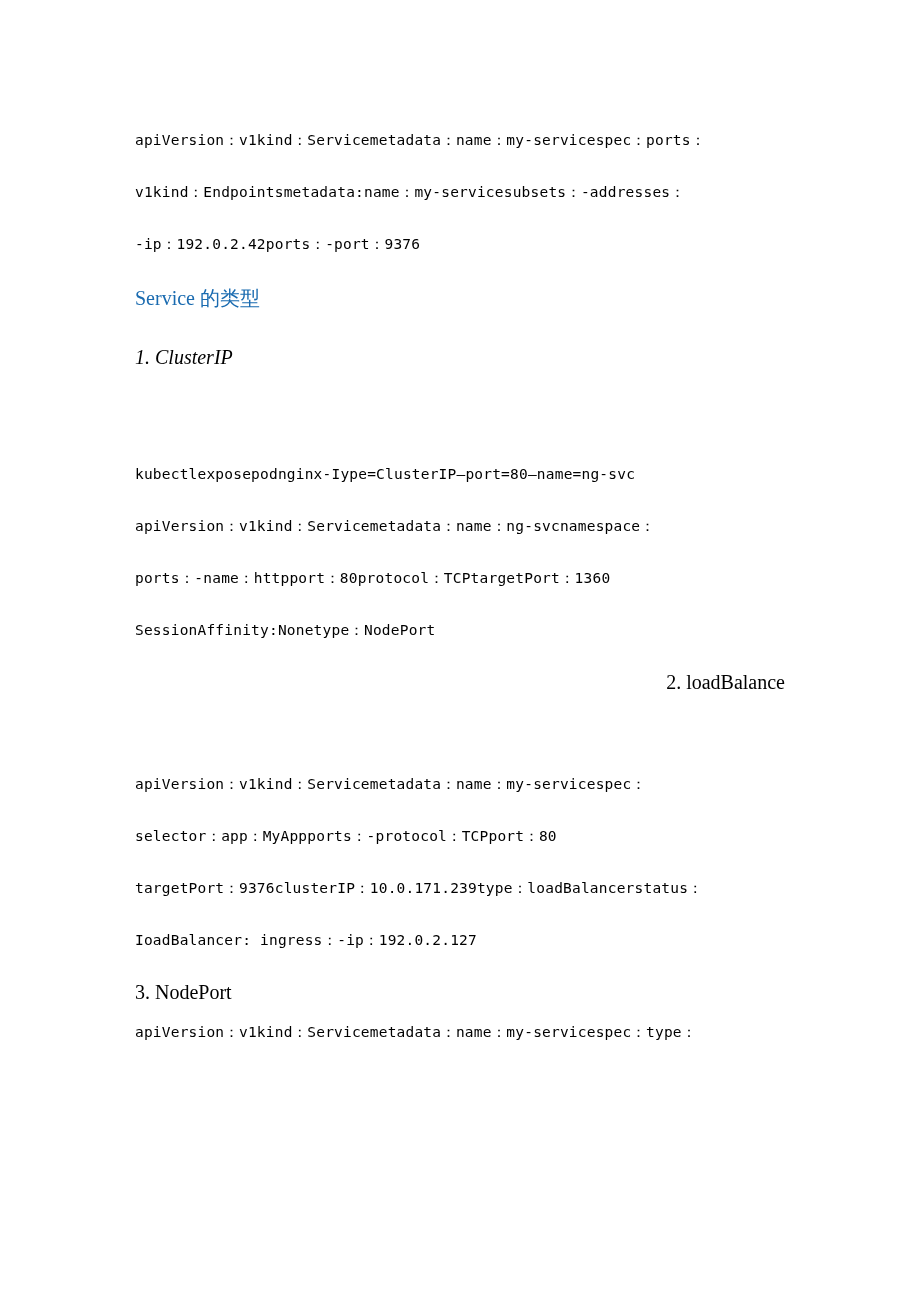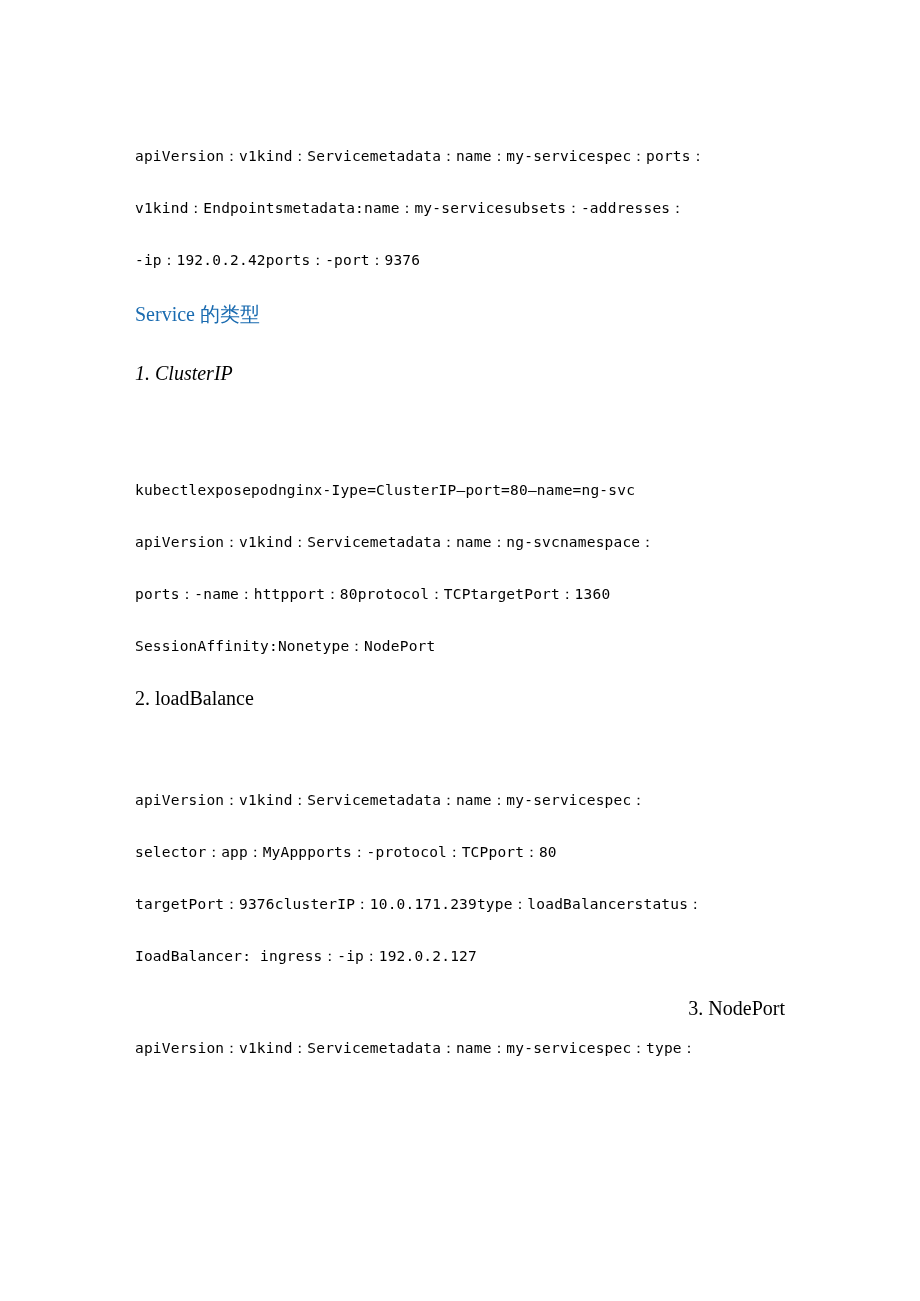--- a/index.html
+++ b/index.html
@@ -14,21 +14,20 @@
       padding: 130px 135px 80px 135px;
       box-sizing: border-box;
     }
     .mono-line {
       font-family: "SimSun", "宋体", monospace;
       font-size: 14.5px;
       color: #000000;
       line-height: 1.5;
       margin-bottom: 30px;
       letter-spacing: 0.2px;
-      margin-top: 16px;
     }
     .section-heading {
       font-family: "Times New Roman", serif;
       font-size: 20px;
       color: #1a6bb0;
       margin-top: 25px;
     }
     .numbered-heading {
       font-family: "Times New Roman", serif;
       font-size: 20px;
@@ -36,28 +35,28 @@
       margin-top: 34px;
       margin-bottom: 95px;
       font-style: italic;
     }
     .numbered-heading-tight {
       font-family: "Times New Roman", serif;
       font-size: 20px;
       color: #000000;
       margin-top: 28px;
       margin-bottom: 80px;
+      text-align: right;
     }
     .numbered-heading-tighter {
       font-family: "Times New Roman", serif;
       font-size: 20px;
       color: #000000;
       margin-top: 28px;
       margin-bottom: 18px;
-      text-align: right;
     }
   </style>
 </head>
 <body>
 
 <div class="page">
 
   <div class="mono-line">apiVersion：v1kind：Servicemetadata：name：my-servicespec：ports：</div>
   <div class="mono-line">v1kind：Endpointsmetadata:name：my-servicesubsets：-addresses：</div>
   <div class="mono-line">-ip：192.0.2.42ports：-port：9376</div>

